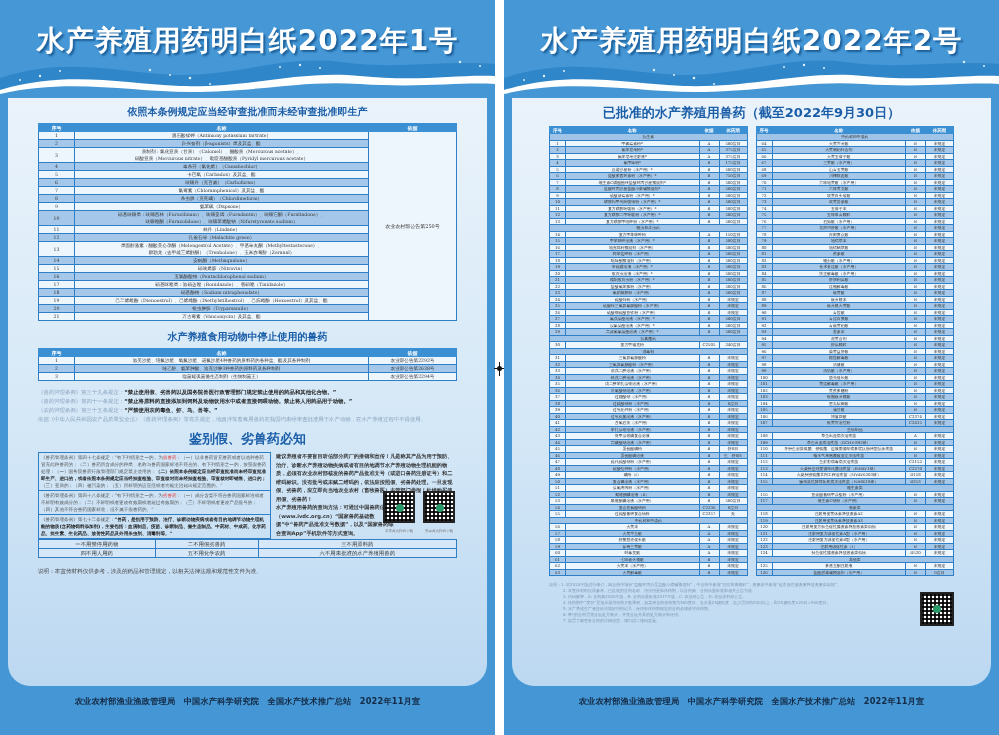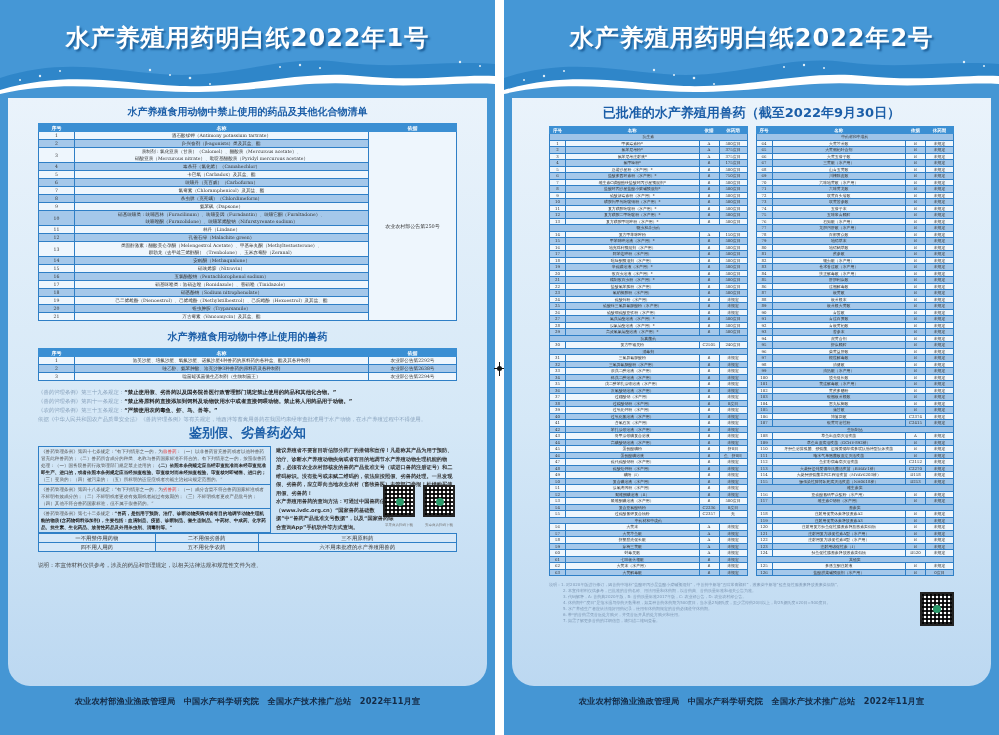--- a/index.html
+++ b/index.html
@@ -2,21 +2,21 @@
 <html><head>
 <meta charset="utf-8">
 <style>
 *{box-sizing:border-box;margin:0;padding:0}
 html,body{width:999px;height:735px;overflow:hidden;background:#ffffff;font-family:"DejaVu Sans","Liberation Sans",sans-serif}
 .wrap{position:relative;width:999px;height:735px;background:#fff}
 .page{position:absolute;top:0;width:495px;height:735px;background:#4596d4;overflow:hidden}
 .page.left{left:0}
 .page.right{left:504px}
 .banner{position:relative;height:100px;background:#4597d6;overflow:hidden}
-.banner h1{position:absolute;top:22px;left:0;right:0;text-align:center;color:#fff;font-size:24px;font-weight:bold;letter-spacing:1px;text-shadow:2px 2px 2px #1d5f99}
+.banner h1{position:absolute;top:22px;left:0;right:0;text-align:center;color:#fff;font-size:28px;font-weight:bold;letter-spacing:1px;text-shadow:2px 2px 2px #1d5f99}
 .banner svg{position:absolute;left:0;bottom:0}
 .panel{position:absolute;left:8px;right:8px;top:98px;height:588px;background:linear-gradient(180deg,#eaf3fb 0%,#d5e8f7 55%,#bcd8f1 100%);border-radius:0 0 22px 22px}
 .inner{position:absolute;left:30px;right:30px;top:0;bottom:0}
 .sec-title{text-align:center;color:#1b5ea8;font-weight:bold;font-size:10px;margin:7px 0 4px}
 .sec-title.big{font-size:13px}
 table{border-collapse:collapse;width:100%}
 th{background:#3b8fd3;color:#fff;font-size:5px;font-weight:bold;height:8px;border:1px solid #3b8fd3}
 td{font-family:"DejaVu Serif","Liberation Serif",serif;font-size:4.6px;color:#333;text-align:center;border:1px solid #2f7fc6;height:7.6px;line-height:7px;padding:0 1px}
 tr.alt td{background:#a5c8ea}
 tr.wht td{background:#eef6fd}
@@ -80,21 +80,21 @@
             <circle cx="90" cy="44" r="1"></circle>
             <circle cx="210" cy="44" r="1"></circle>
             <circle cx="350" cy="38" r="1"></circle>
         </g>
       </svg>
       <h1>水产养殖用药明白纸2022年1号</h1>
     </div>
 
     <div class="panel">
       <div class="inner">
-        <div class="sec-title">水产养殖食用动物中禁止使用的药品及其他化合物清单</div>
+        <div class="sec-title">依照本条例规定应当经审查批准而未经审查批准即生产</div>
         <table>
           <thead>
             <tr>
               <th style="width:36px">序号</th>
               <th>名称</th>
               <th style="width:88px">依据</th>
             </tr>
           </thead>
           <tbody id="prohibited-body">
               <tr class="wht">
@@ -213,21 +213,21 @@
             </tbody>
         </table>
 
         <div style="margin-top:7px">
           <div class="note-line"><span>《兽药管理条例》第三十九条规定：</span><b>“禁止使用假、劣兽药以及国务院兽医行政管理部门规定禁止使用的药品和其他化合物。”</b></div>
           <div class="note-line"><span>《兽药管理条例》第四十一条规定：</span><b>“禁止将原料药直接添加到饲料及动物饮用水中或者直接饲喂动物。禁止将人用药品用于动物。”</b></div>
           <div class="note-line"><span>《农药管理条例》第三十五条规定：</span><b>“严禁使用农药毒鱼、虾、鸟、兽等。”</b></div>
           <div class="note-line gray"><span>依据《中华人民共和国农产品质量安全法》《兽药管理条例》等有关规定，地西泮等畜禽用兽药在我国均未经审查批准用于水产动物，在水产养殖过程中不得使用。</span></div>
         </div>
 
-        <div class="sec-title big" style="margin-top:0">鉴别假、劣兽药必知</div>
+        <div class="sec-title big" style="margin-top:6px">鉴别假、劣兽药必知</div>
         <div class="kb">
           <div class="kb-left">
             <div class="kb-block">
               <span>《兽药管理条例》第四十七条规定：“有下列情形之一的，为</span><span class="red">假兽药</span><span>：（一）以非兽药冒充兽药或者以他种兽药冒充此种兽药的；（二）兽药所含成分的种类、名称与兽药国家标准不符合的。有下列情形之一的，按照假兽药处理：（一）国务院兽药行政管理部门规定禁止使用的；</span><b>（二）依照本条例规定应当经审查批准而未经审查批准即生产、进口的，或者依照本条例规定应当经抽查检验、审查核对而未经抽查检验、审查核对即销售、进口的；</b><span>（三）变质的；（四）被污染的；（五）所标明的适应症或者功能主治超出规定范围的。”</span>
             </div>
             <div class="kb-block">
               <span>《兽药管理条例》第四十八条规定：“有下列情形之一的，为</span><span class="red">劣兽药</span><span>：（一）成分含量不符合兽药国家标准或者不标明有效成分的；（二）不标明或者更改有效期或者超过有效期的；（三）不标明或者更改产品批号的；（四）其他不符合兽药国家标准，但不属于假兽药的。”</span>
             </div>
             <div class="kb-block">
               <span>《兽药管理条例》第七十二条规定：</span><b>“兽药，是指用于预防、治疗、诊断动物疾病或者有目的地调节动物生理机能的物质(含药物饲料添加剂)，主要包括：血清制品、疫苗、诊断制品、微生态制品、中药材、中成药、化学药品、抗生素、生化药品、放射性药品及外用杀虫剂、消毒剂等。”</b>

